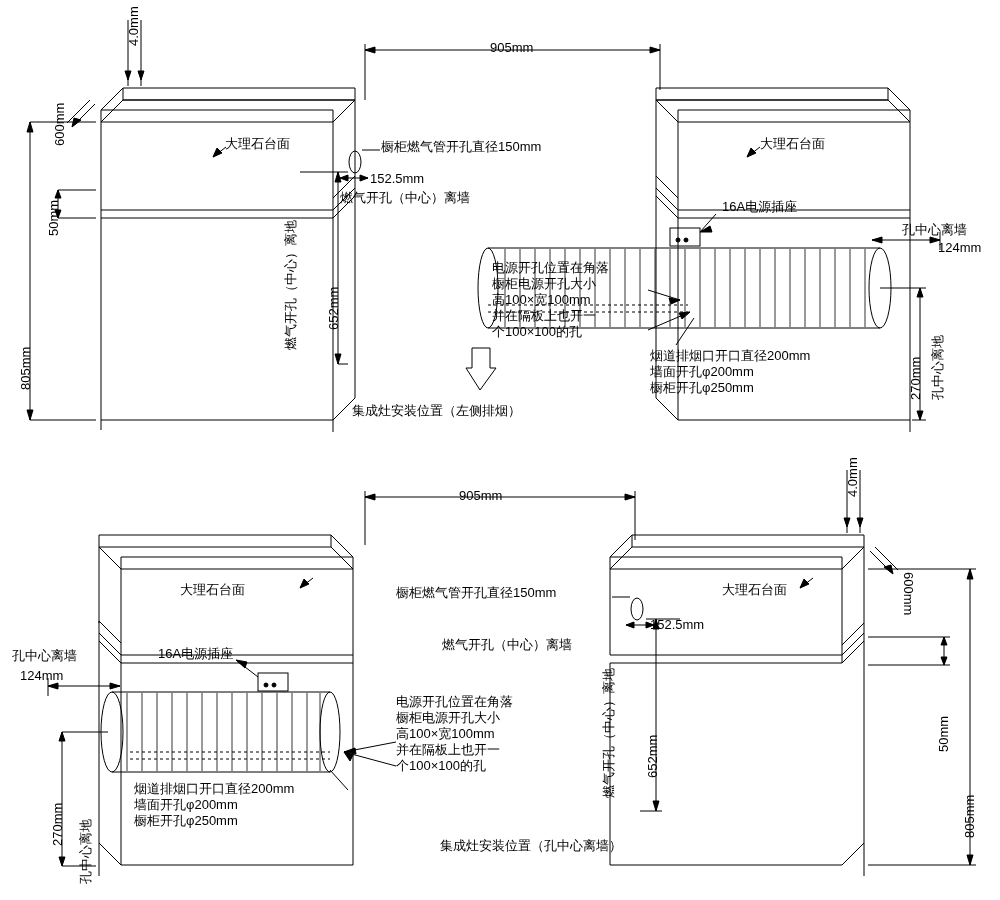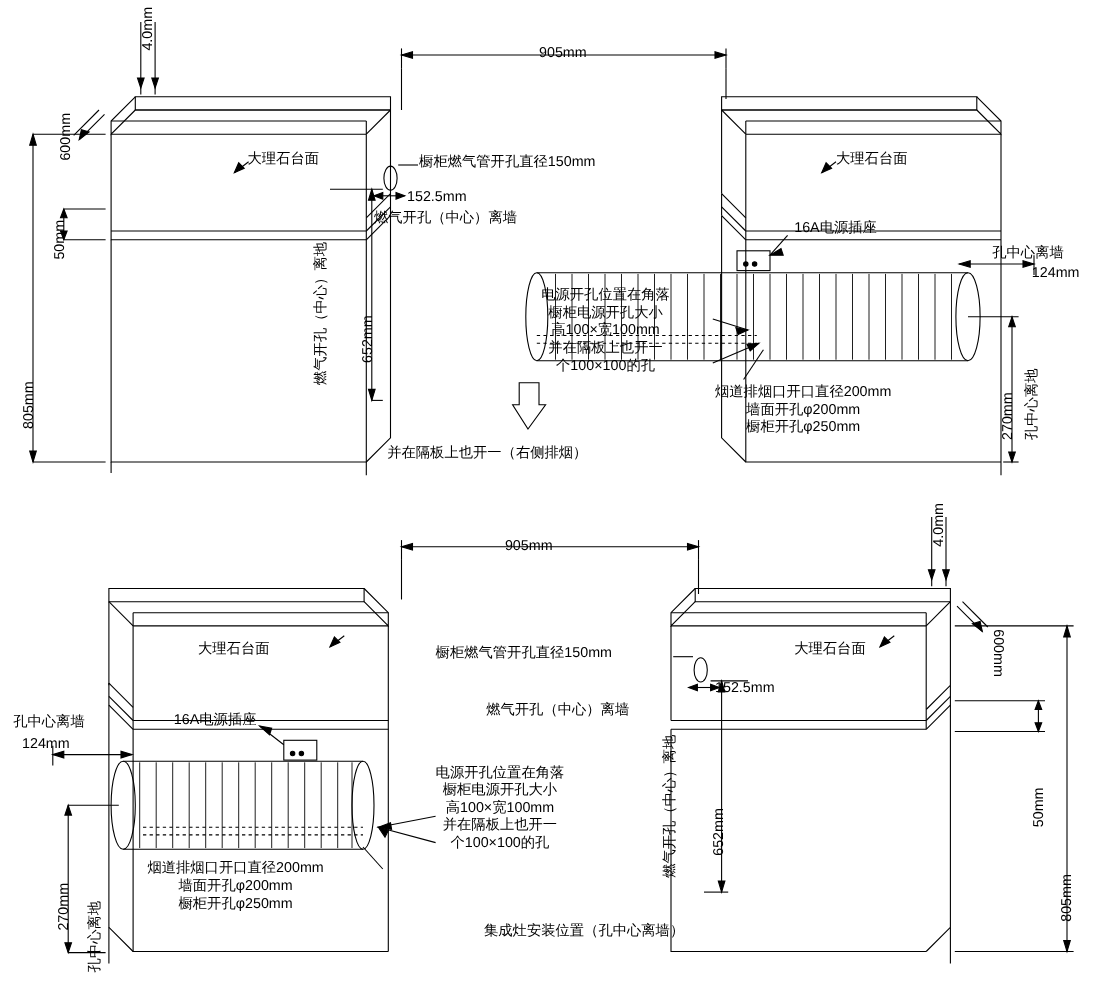--- a/index.html
+++ b/index.html
@@ -15,21 +15,21 @@
   svg{position:absolute;left:0;top:0;width:1000px;height:900px;}
   .lbl{
     position:absolute;
     font-size:13px;
     line-height:16px;
     color:#000;
     white-space:pre;
   }
   .rot90{transform:rotate(-90deg);transform-origin:0 0;}
   .rot90cw{transform:rotate(90deg);transform-origin:0 0;}
-  .multi{white-space:pre-line;text-align:center;}
+  .multi{white-space:pre-line;}
 </style>
 </head>
 <body>
 
 <div id="stage">
 
 <svg viewBox="0 0 1000 900">
   <g stroke="#000" fill="none" stroke-width="1">
 
     <path d="M123 88 L355 88 L355 100 L123 100 Z"></path>
@@ -341,21 +341,21 @@
 <div class="lbl rot90" style="left:930px;top:400px;">孔中心离地</div>
 <div class="lbl rot90" style="left:908px;top:400px;">270mm</div>
 <div class="lbl multi" style="left:492px;top:260px;">电源开孔位置在角落
 橱柜电源开孔大小
 高100×宽100mm
 并在隔板上也开一
 个100×100的孔</div>
 <div class="lbl multi" style="left:650px;top:348px;">烟道排烟口开口直径200mm
 墙面开孔φ200mm
 橱柜开孔φ250mm</div>
-<div class="lbl" style="left:352px;top:403px;">并在隔板上也开一（右侧排烟）</div>
+<div class="lbl" style="left:352px;top:403px;">集成灶安装位置（左侧排烟）</div>
 
 <div class="lbl" style="left:180px;top:582px;">大理石台面</div>
 <div class="lbl" style="left:722px;top:582px;">大理石台面</div>
 <div class="lbl" style="left:396px;top:585px;">橱柜燃气管开孔直径150mm</div>
 <div class="lbl" style="left:650px;top:617px;">152.5mm</div>
 <div class="lbl" style="left:442px;top:637px;">燃气开孔（中心）离墙</div>
 <div class="lbl" style="left:459px;top:488px;">905mm</div>
 <div class="lbl rot90" style="left:845px;top:497px;">4.0mm</div>
 <div class="lbl rot90cw" style="left:916px;top:572px;">600mm</div>
 <div class="lbl rot90" style="left:962px;top:838px;">805mm</div>

